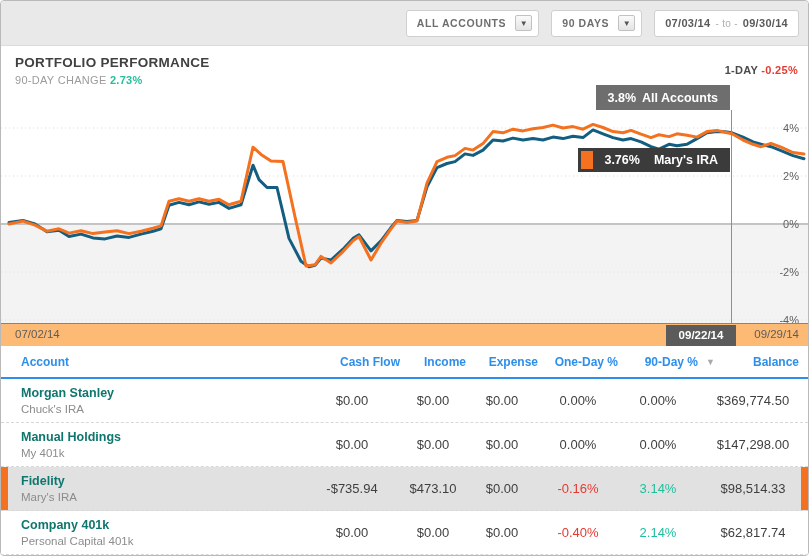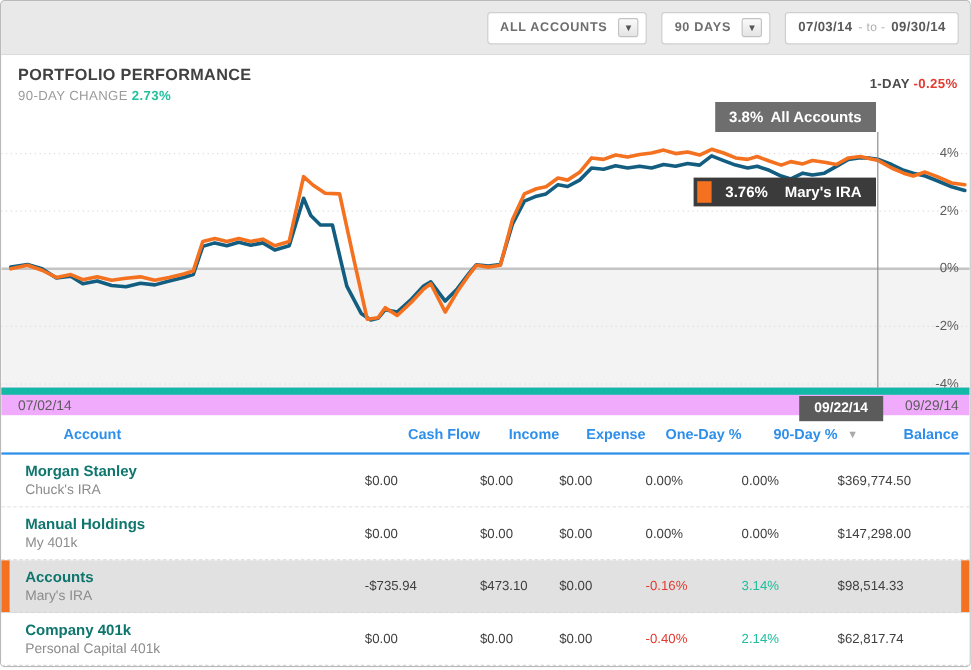--- a/index.html
+++ b/index.html
@@ -41,44 +41,44 @@
     font-size:11px; color:#5f5f5f; z-index:4; line-height:14px;
   }
   .crosshair{ position:absolute; left:730px; top:64px; width:1px; height:221px; background:#8f8f8f; z-index:3; }
   .tt{ position:absolute; right:78px; z-index:6; color:#fff; font-size:12.5px; display:flex; align-items:center; }
   .tt-all{ top:39px; height:25px; background:#6e6e6e; padding:0 12px; font-weight:bold; }
   .tt-all .lbl{ font-weight:bold; margin-left:6px; }
   .tt-ira{ top:102px; height:24px; background:#3b3b3b; padding-right:12px; font-weight:bold; }
   .tt-ira .swatch{ width:12px; height:18px; background:#f4711f; margin:0 11px 0 3px; }
   .tt-ira .lbl{ margin-left:14px; }
   .xaxis{
-    position:absolute; left:0; bottom:0; width:100%; height:23px; background:#f0abfc;
-    border-top:6px solid #14b8a6; z-index:4;margin-top:27px;
+    position:absolute; left:0; bottom:0; width:100%; height:23px; background:#fdba74;
+    border-top:1px solid #14b8a6; z-index:4;margin-top:27px;
   }
   .xaxis .xl{ position:absolute; left:14px; top:4px; font-size:11.5px; color:#5c5c5c; }
   .xaxis .xr{ position:absolute; right:9px; top:4px; font-size:11.5px; color:#5c5c5c; }
   .xaxis .xdate{
     position:absolute; right:72px; top:1px; width:70px; height:21px; background:#5b5b5b;
     color:#fff; font-size:11.5px; font-weight:bold; text-align:center; line-height:21px;
   }
   
   .grid{ display:grid; grid-template-columns:1fr 96px 66px 72px 80px 80px 110px; align-items:center; }
   .thead{
     height:33px; border-bottom:2px solid #2e8feb; background:#fff;
-    color:#2e8feb; font-size:12px; font-weight:bold;padding-left:32px;
+    color:#2e8feb; font-size:12px; font-weight:bold;
   }
   .thead .c{ text-align:right; cursor:pointer; }
   .thead .c0{ text-align:left; padding-left:20px; }
   .thead .cbal{ display:flex; align-items:center; justify-content:space-between; padding:0 9px 0 8px; }
   .sort-caret{ color:#a9a9a9; font-size:9px; }
   .row{ position:relative; height:44px; border-bottom:1px dashed #d8d8d8; background:#fff; cursor:pointer; }
   .row .acct{ padding-left:20px; }
   .row .name{ font-size:12.5px; font-weight:bold; color:#0f766e; }
   .row .subn{ font-size:11.5px; color:#8c8c8c; margin-top:3px; }
-  .row .c{ text-align:left; font-size:11px; color:#3f3f3f; }
+  .row .c{ text-align:center; font-size:13px; color:#3f3f3f; }
   .row .cbal{ }
   .row.hl{ background:#e1e1e1; }
   .row.hl::before, .row.hl::after{
     content:""; position:absolute; top:0; bottom:0; width:7px; background:#f4711f;
   }
   .row.hl::before{ left:0; } .row.hl::after{ right:0; }
   .neg{ color:#e23b31 !important; } .pos{ color:#1fbf9e !important; }
 </style>
 </head>
 <body>
@@ -185,21 +185,21 @@
       <div class="c">$0.00</div>
       <div class="c">$0.00</div>
       <div class="c">$0.00</div>
       <div class="c">0.00%</div>
       <div class="c">0.00%</div>
       <div class="c cbal">$147,298.00</div>
     </div>
 
     <div class="grid row hl">
       <div class="acct">
-        <div class="name">Accounts</div>
+        <div class="name">Fidelity</div>
         <div class="subn">Mary's IRA</div>
       </div>
       <div class="c">-$735.94</div>
       <div class="c">$473.10</div>
       <div class="c">$0.00</div>
       <div class="c neg">-0.16%</div>
       <div class="c pos">3.14%</div>
       <div class="c cbal">$98,514.33</div>
     </div>
 

